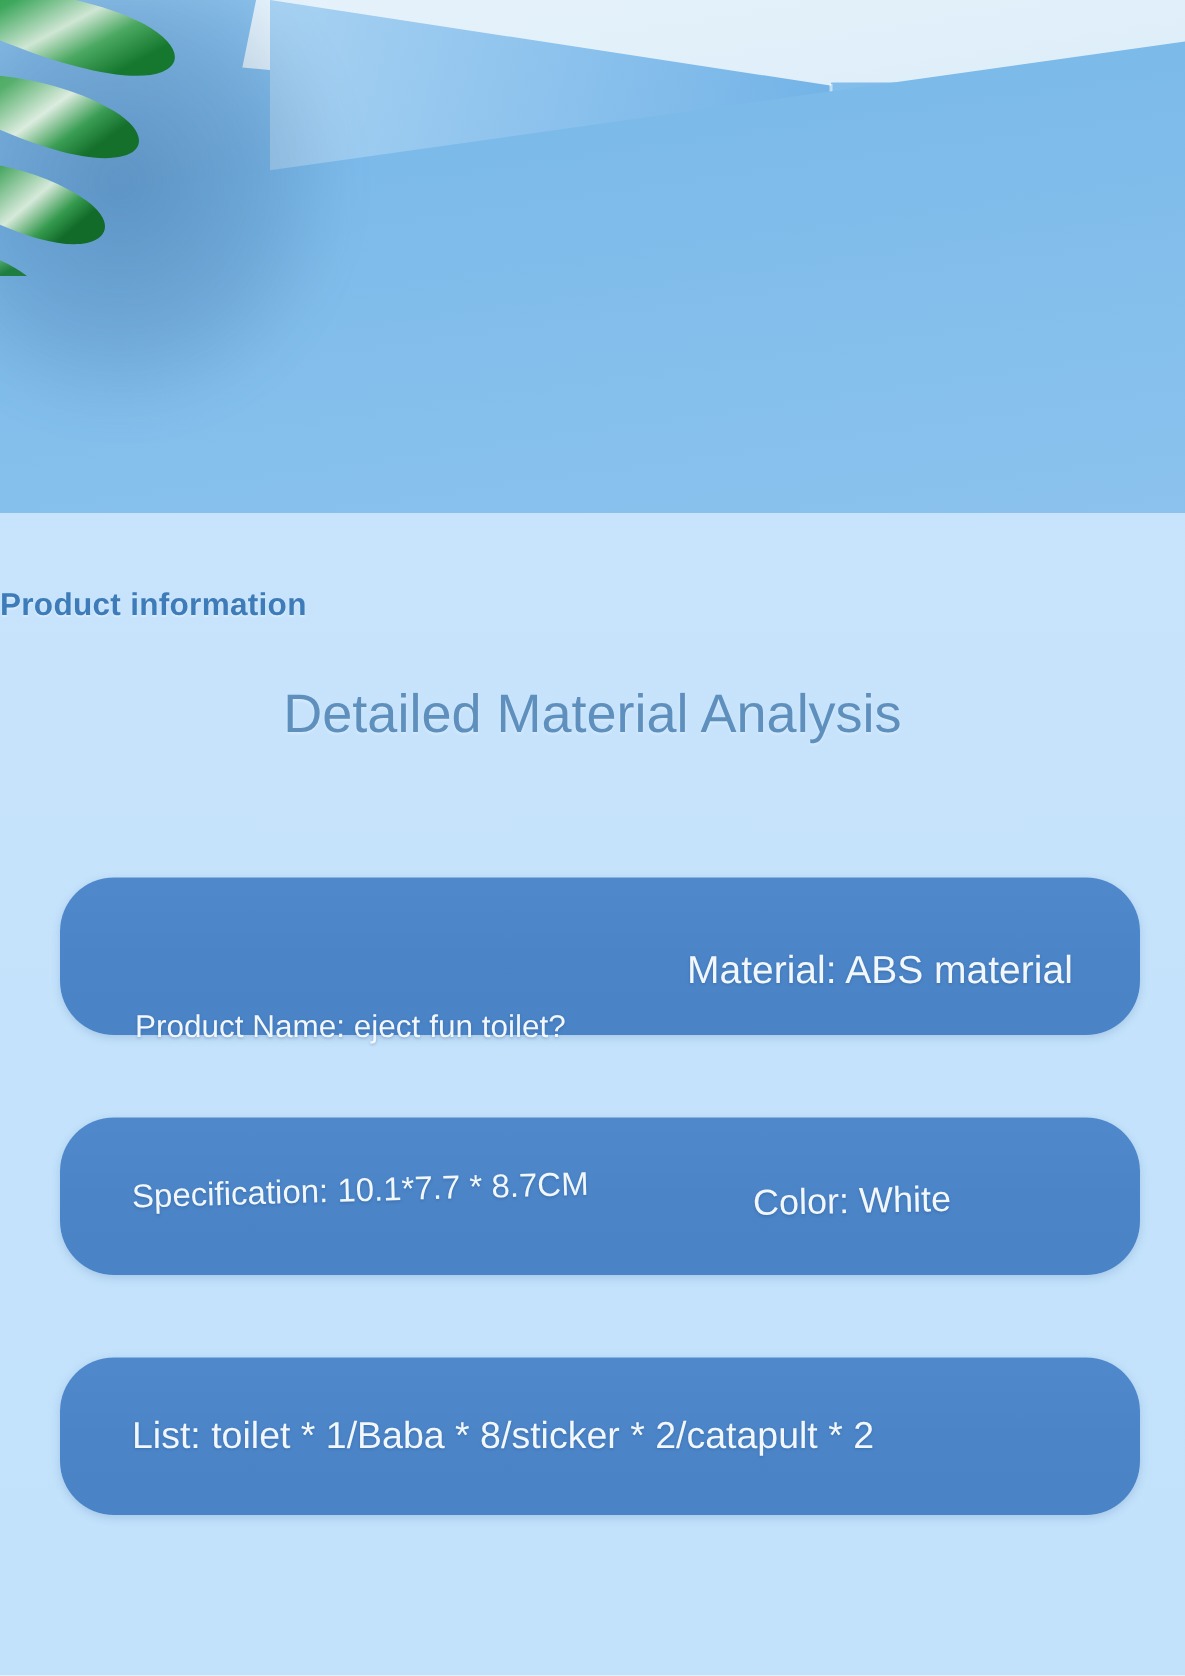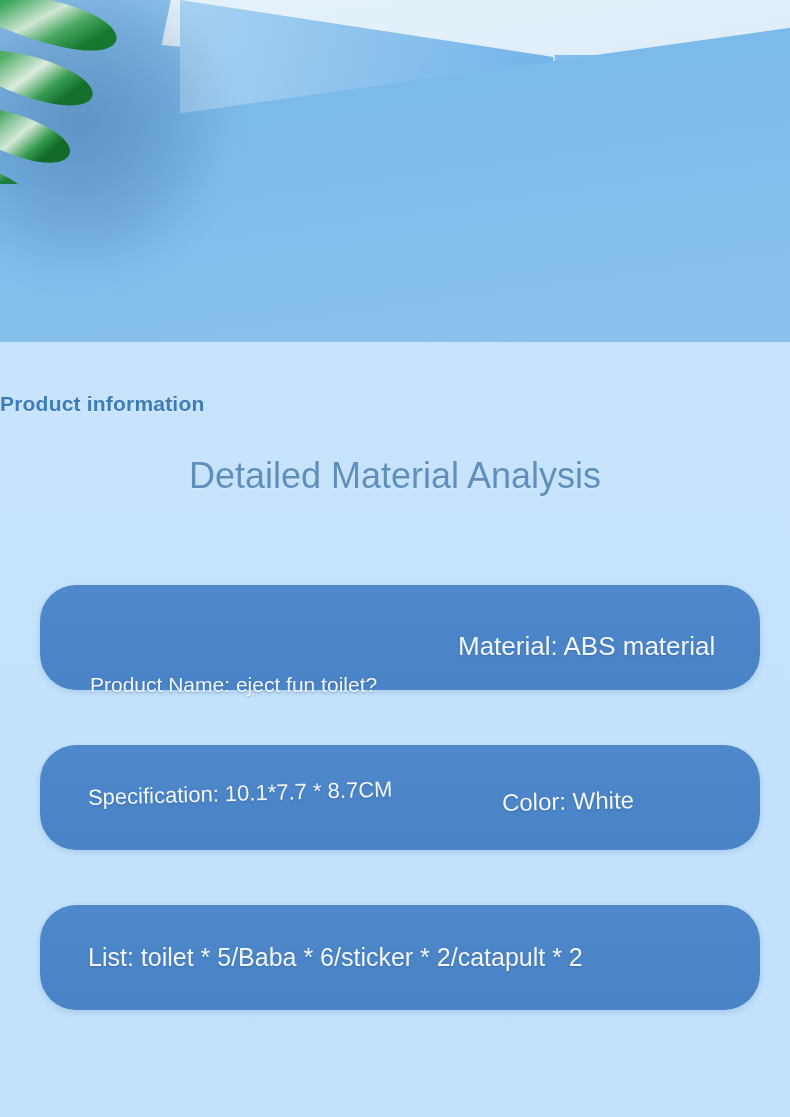--- a/index.html
+++ b/index.html
@@ -244,18 +244,18 @@
         <span class="card-cell c1a">Product Name: eject fun toilet?</span>
         <span class="card-cell c1b">Material: ABS material</span>
       </div>
 
       <div class="card">
         <span class="card-cell c2a">Specification: 10.1*7.7 * 8.7CM</span>
         <span class="card-cell c2b">Color: White</span>
       </div>
 
       <div class="card">
-        <span class="card-cell c3a">List: toilet * 5/Baba * 6/sticker * 2/catapult * 2</span>
+        <span class="card-cell c3a">List: toilet * 1/Baba * 8/sticker * 2/catapult * 2</span>
       </div>
 
     </div>
   </div>
 </div>
 
 </body></html>

